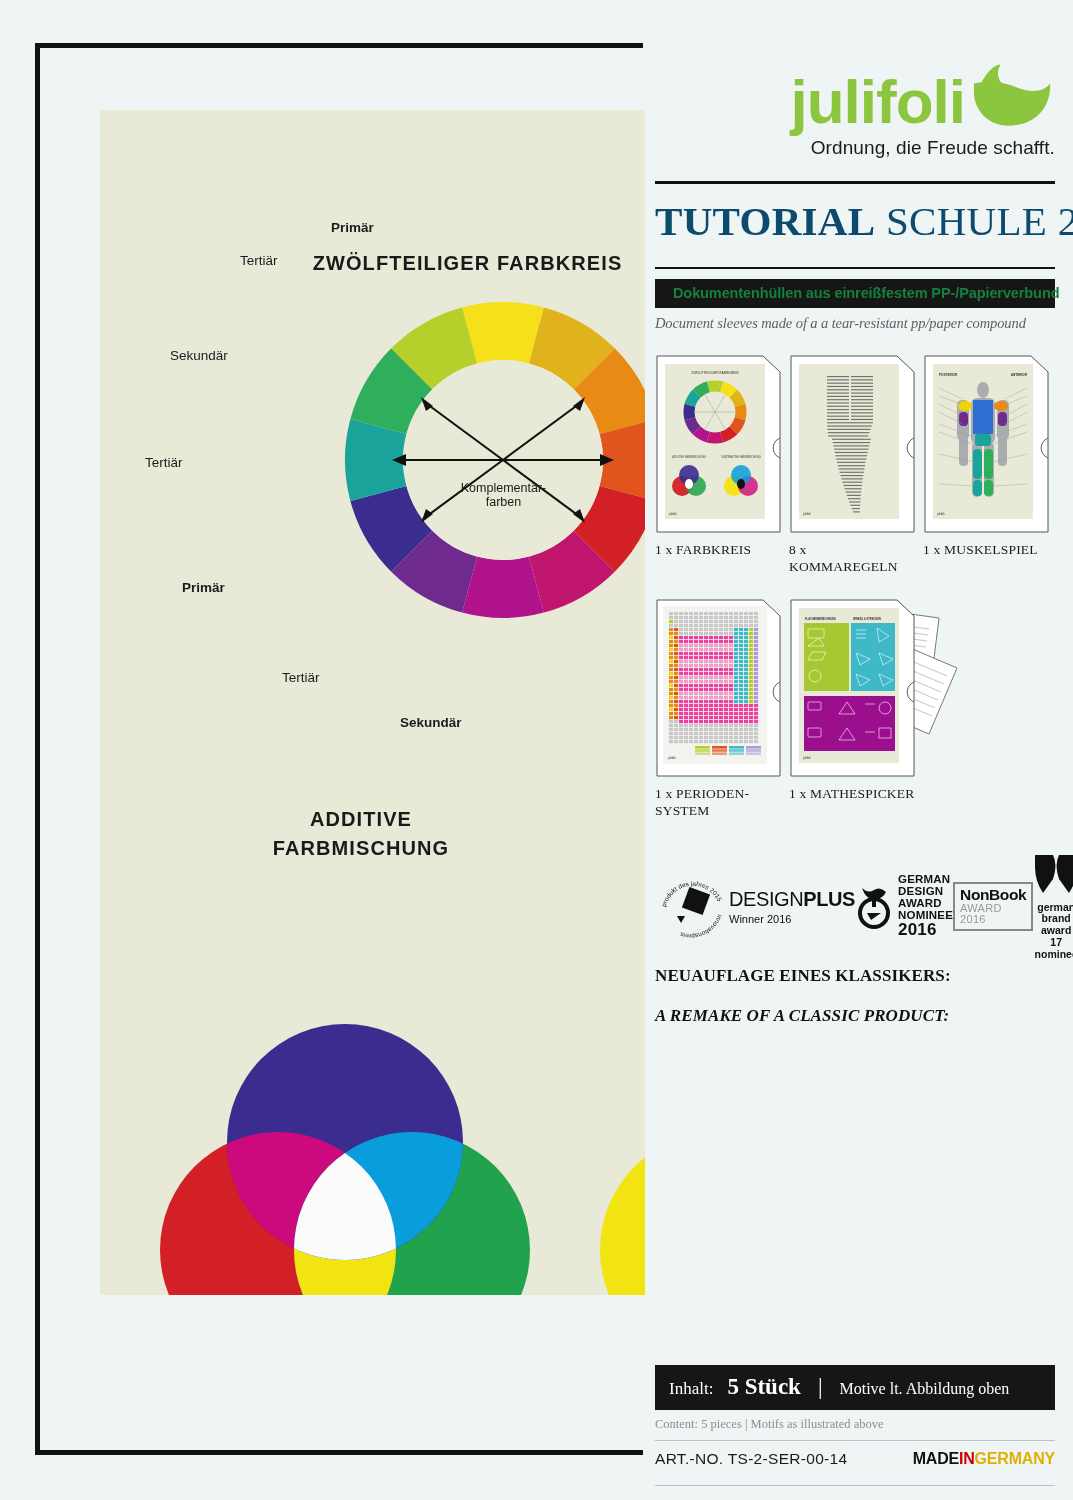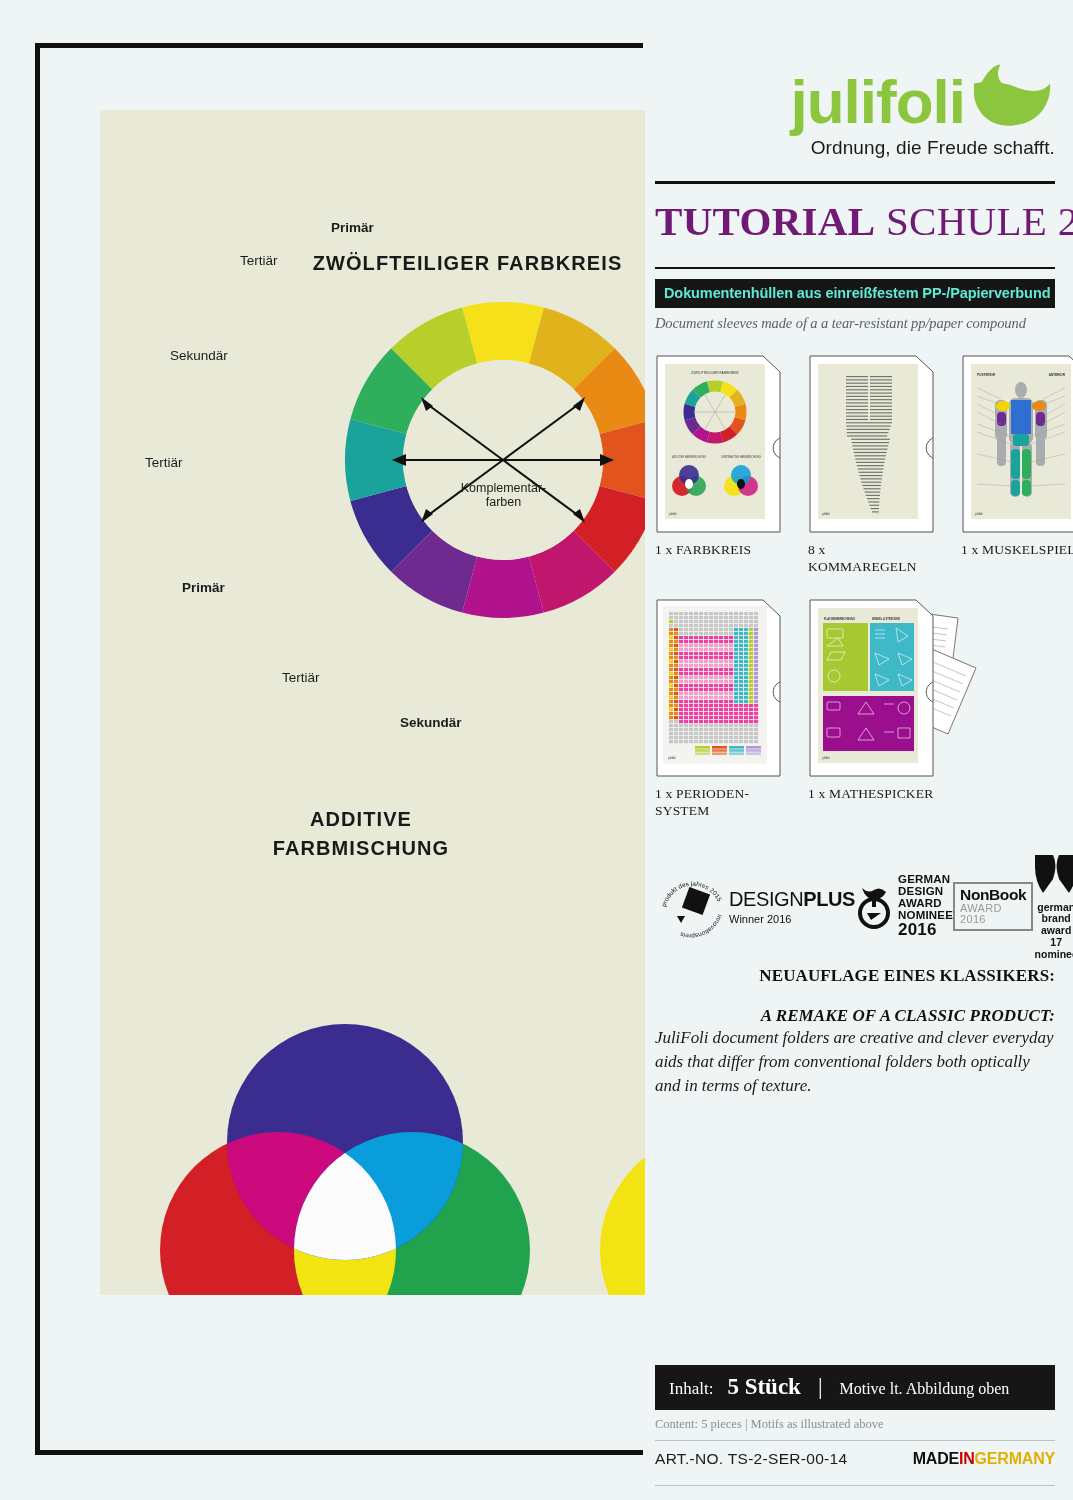--- a/index.html
+++ b/index.html
@@ -87,43 +87,43 @@
     margin-top: 9px;
     font-size: 19px; color: #1b1b1b; letter-spacing: .1px;
   }
 
   .hr { height: 3px; background: #111; margin: 22px 0 0 0; }
   .hr.thin { height: 2px; }
 
   .tutorial {
     margin-top: 13px; margin-bottom: 12px;
     font-family: "Liberation Serif", serif;
-    font-size: 41px; color: #701a75; letter-spacing: .3px;
+    font-size: 41px; color: #0c4a6e; letter-spacing: .3px;
     white-space: nowrap;
   }
   .tutorial b { font-weight: bold; }
   .tutorial span { font-weight: normal; }
 
   .blackbar {
-    background: #161616; color: #5eead4;
+    background: #161616; color: #15803d;
     font-size: 14.5px; font-weight: bold;
-    padding: 6px 9px 7px;
+    padding: 6px 18px 7px;
     margin-top: 10px;
     white-space: nowrap;
     letter-spacing: -0.1px;
   }
   .subline {
     font-family: "Liberation Serif", serif;
     font-style: italic; font-size: 14.5px;
     color: #5d6163; margin-top: 7px; letter-spacing: -0.1px;
   }
 
   
   .thumbs { margin-top: 22px; }
-  .thumb-row { display: flex; gap: 26px; }
+  .thumb-row { display: flex; gap: 7px; }
   .thumb-row.second { margin-top: 22px; }
   .thumb-cell { width: 127px; }
   .thumb-cap {
     font-family: "Liberation Serif", serif;
     font-size: 13.5px; color: #1b1b1b;
     margin-top: 8px; line-height: 1.25;
     letter-spacing: .2px;
   }
 
   .sleeve { position: relative; width: 127px; height: 180px; }
@@ -151,21 +151,21 @@
 
   .gba-txt {
     font-size: 10.5px; font-weight: bold; line-height: 1.12;
     text-align: center; color: #111; margin-top: 3px;
   }
 
   
   .copy { margin-top: 16px; }
   .copy h3 {
     font-family: "Liberation Serif", serif;
-    font-size: 17px; font-weight: bold; color: #111; letter-spacing: .1px; text-align: right;
+    font-size: 17px; font-weight: bold; color: #111; letter-spacing: .1px;
   }
   .copy p {
     font-family: "Liberation Serif", serif;
     font-size: 17px; color: #1a1a1a; line-height: 1.42; letter-spacing: -.05px;
   }
   .copy .en h3, .copy .en p { font-style: italic; }
   .copy .en { margin-top: 20px; }
 
   
   .footer { position: absolute; left: 655px; top: 1365px; width: 400px; }
@@ -1271,21 +1271,20 @@
       </div>
 
     </div>
 
     <div class="copy">
       <div class="de">
         <h3>NEUAUFLAGE EINES KLASSIKERS:</h3>
       </div>
       <div class="en">
         <h3>A REMAKE OF A CLASSIC PRODUCT:</h3>
-        <p>JuliFoli document folders are creative and clever everyday aids that differ from conventional folders both optically and in terms of texture.</p>
       </div>
     </div>
 
   </div>
 
   <div class="footer">
     <div class="inhalt-bar">
       <span class="lbl">Inhalt:</span>
       <span class="qty">5 Stück</span>
       <span class="pipe">|</span>

